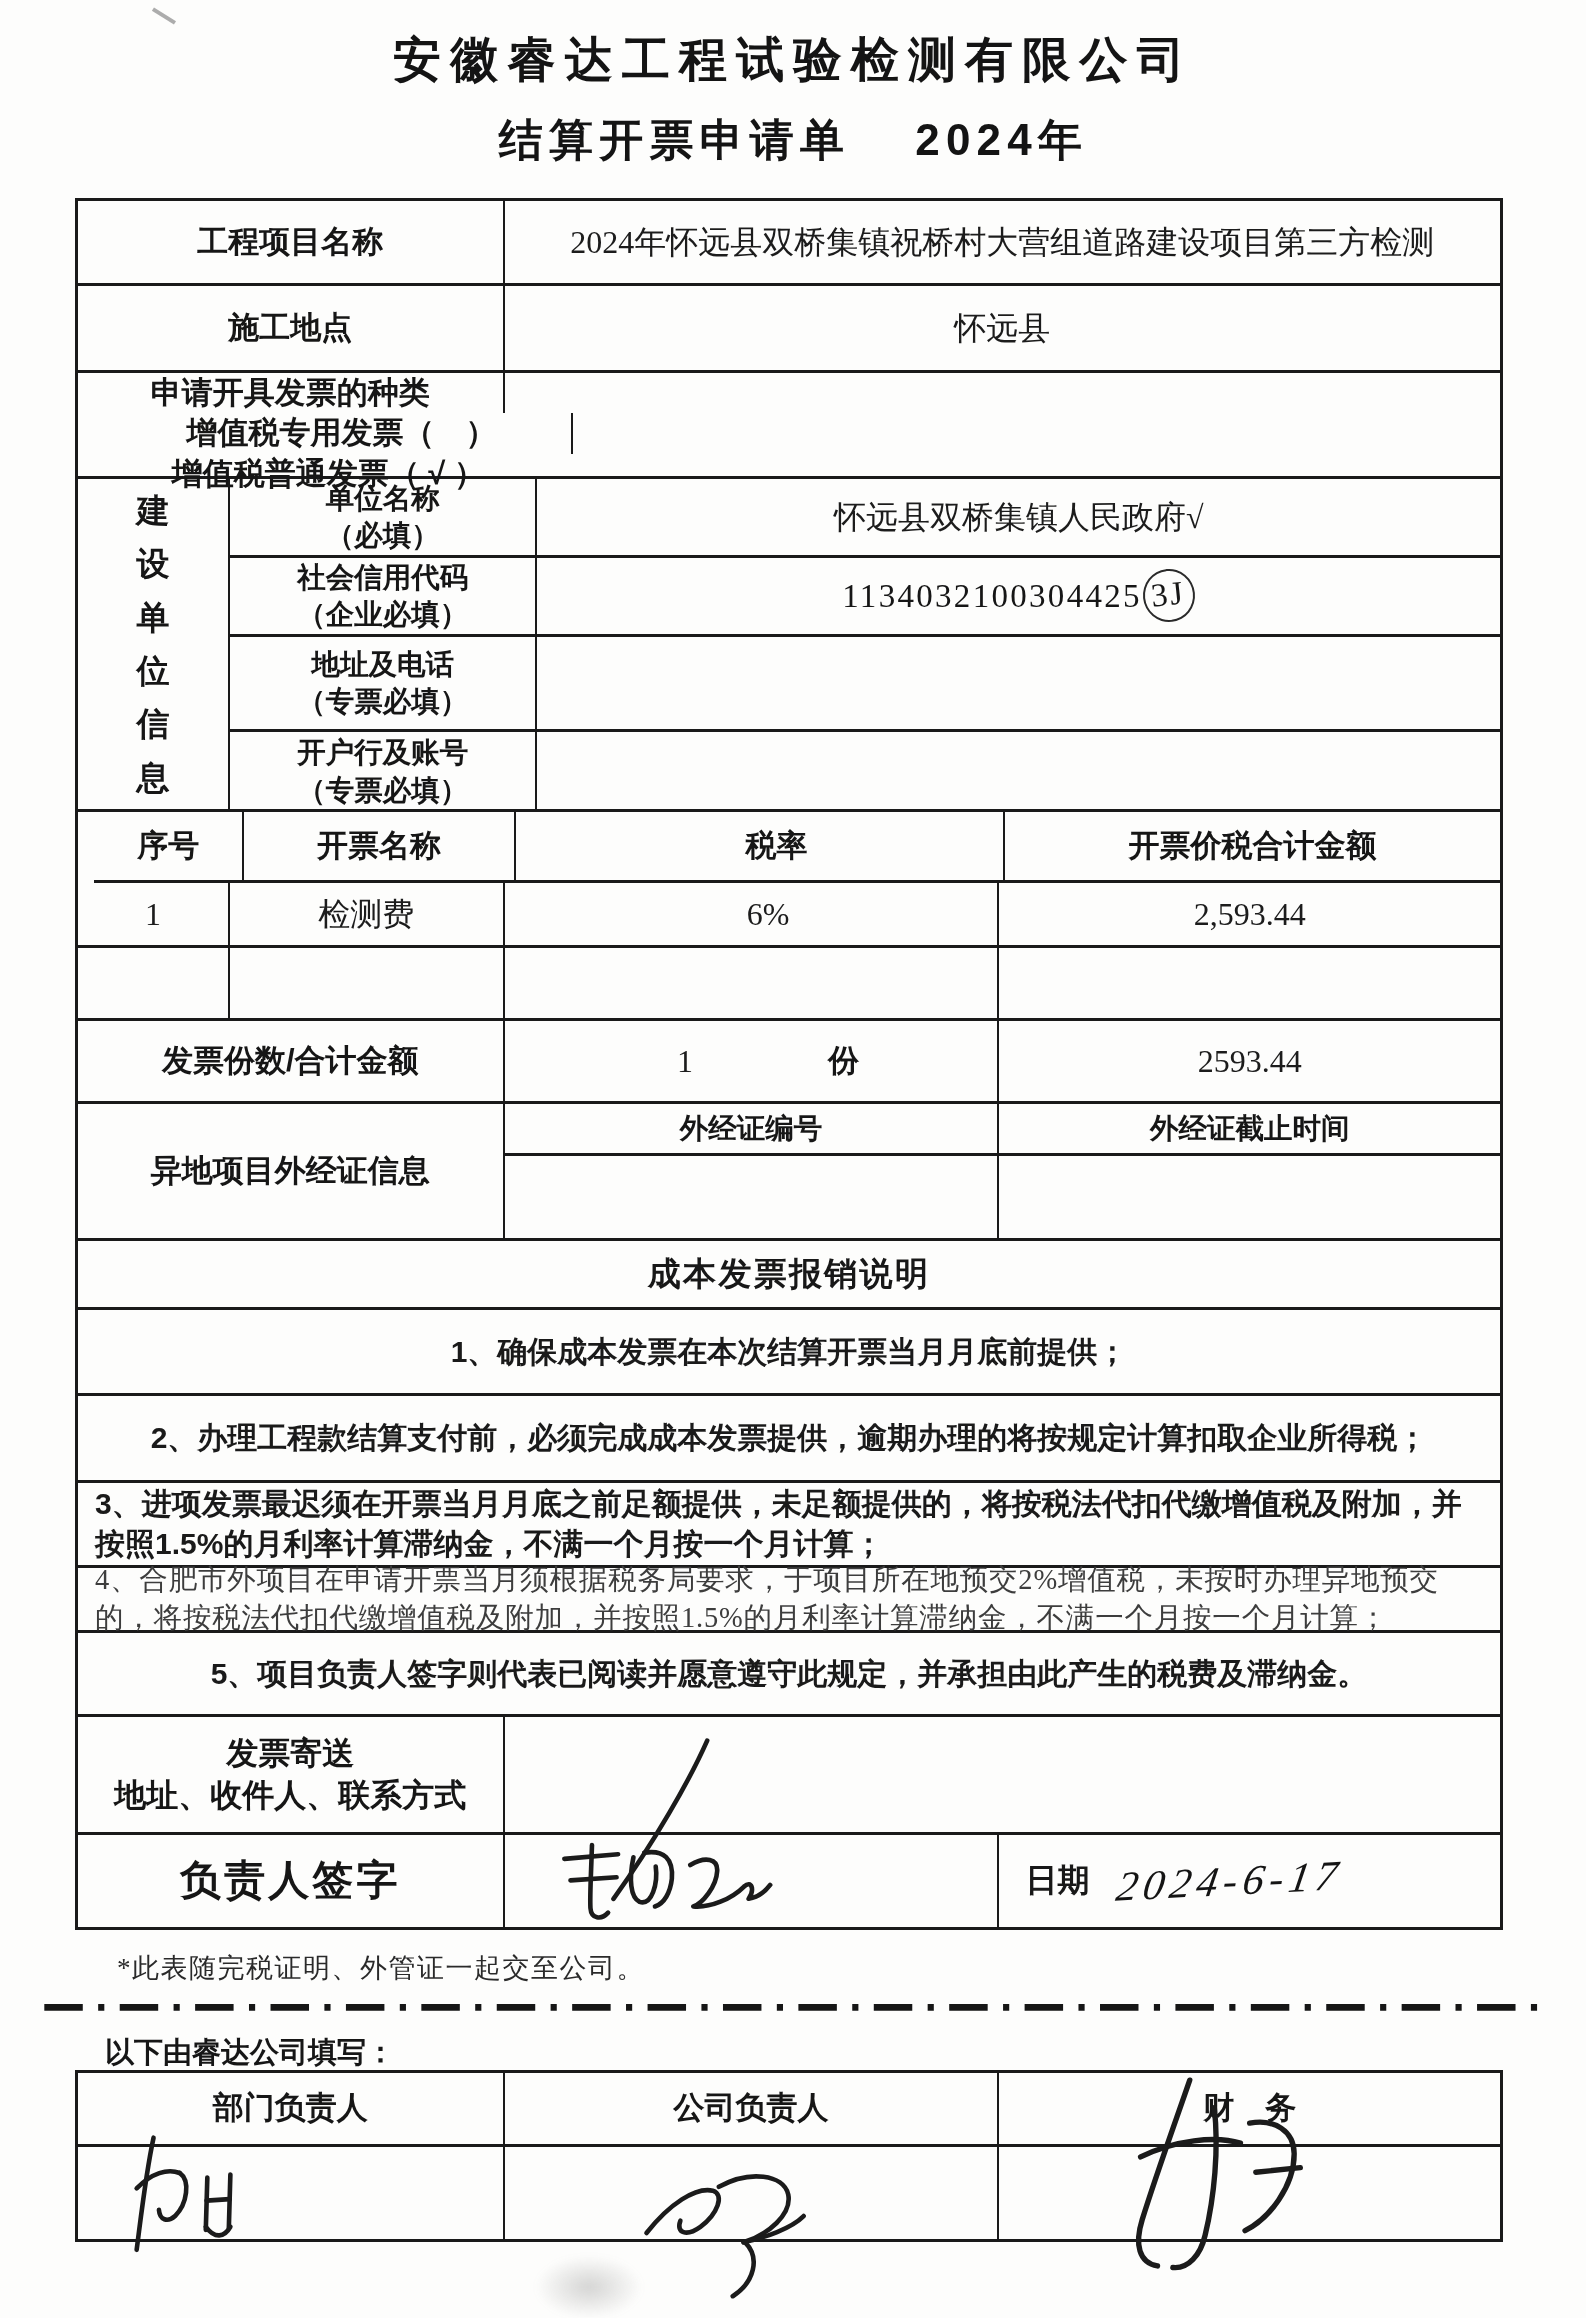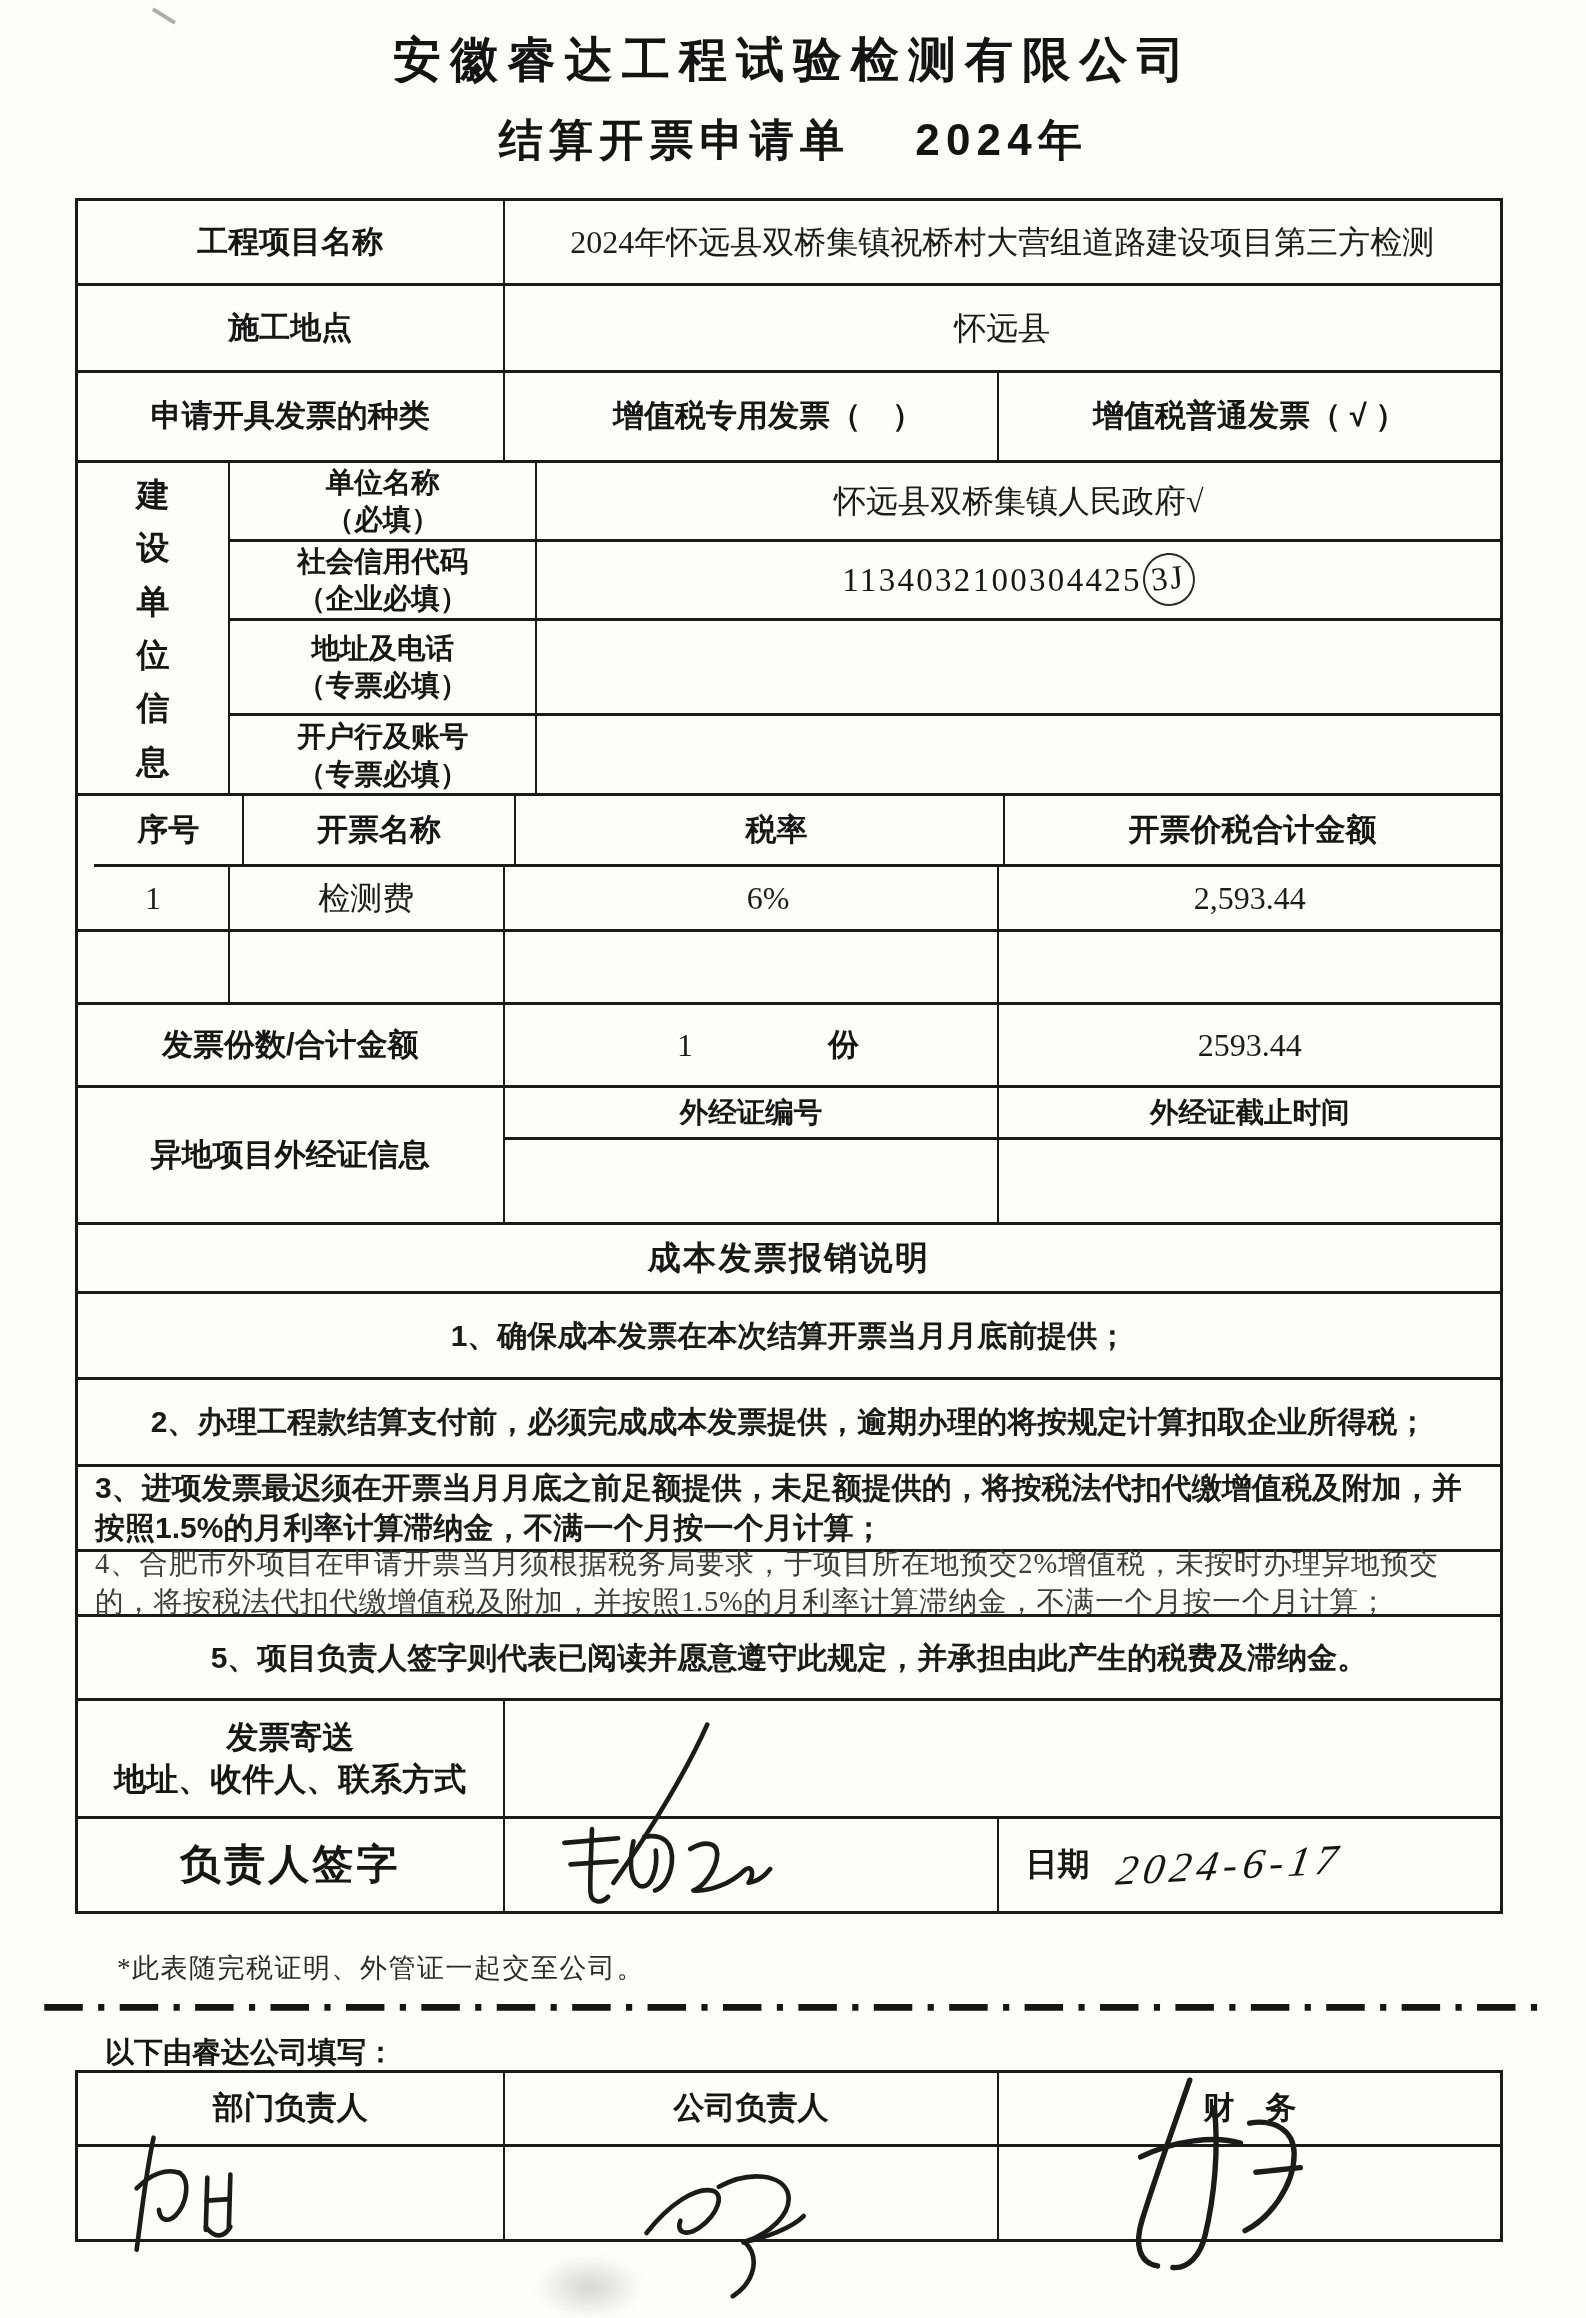--- a/index.html
+++ b/index.html
@@ -82,21 +82,21 @@
 
     <div class="row" style="height:87px;">
       <div class="cell cAB">
           <span class="lbl">施工地点</span>
         </div>
       <div class="cell cCD endc">
           <span class="val">怀远县</span>
         </div>
     </div>
 
-    <div class="row" style="height:90px;">
+    <div class="row" style="height:106px;flex-direction:column;">
       <div class="cell cAB">
           <span class="lbl">申请开具发票的种类</span>
         </div>
       <div class="cell cC">
           <span class="lbl">增值税专用发票（　）</span>
         </div>
       <div class="cell cD endc">
           <span class="lbl">增值税普通发票（ √ ）</span>
         </div>
     </div>

